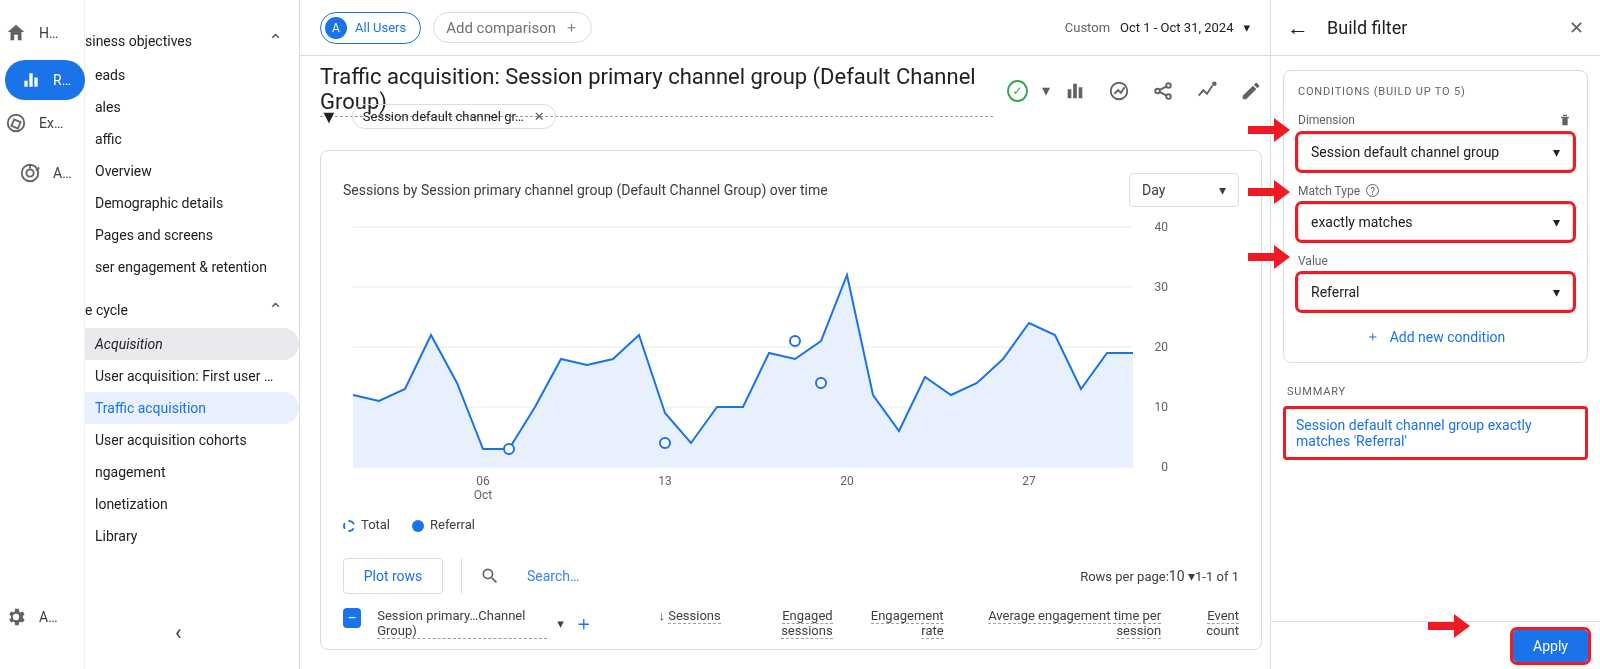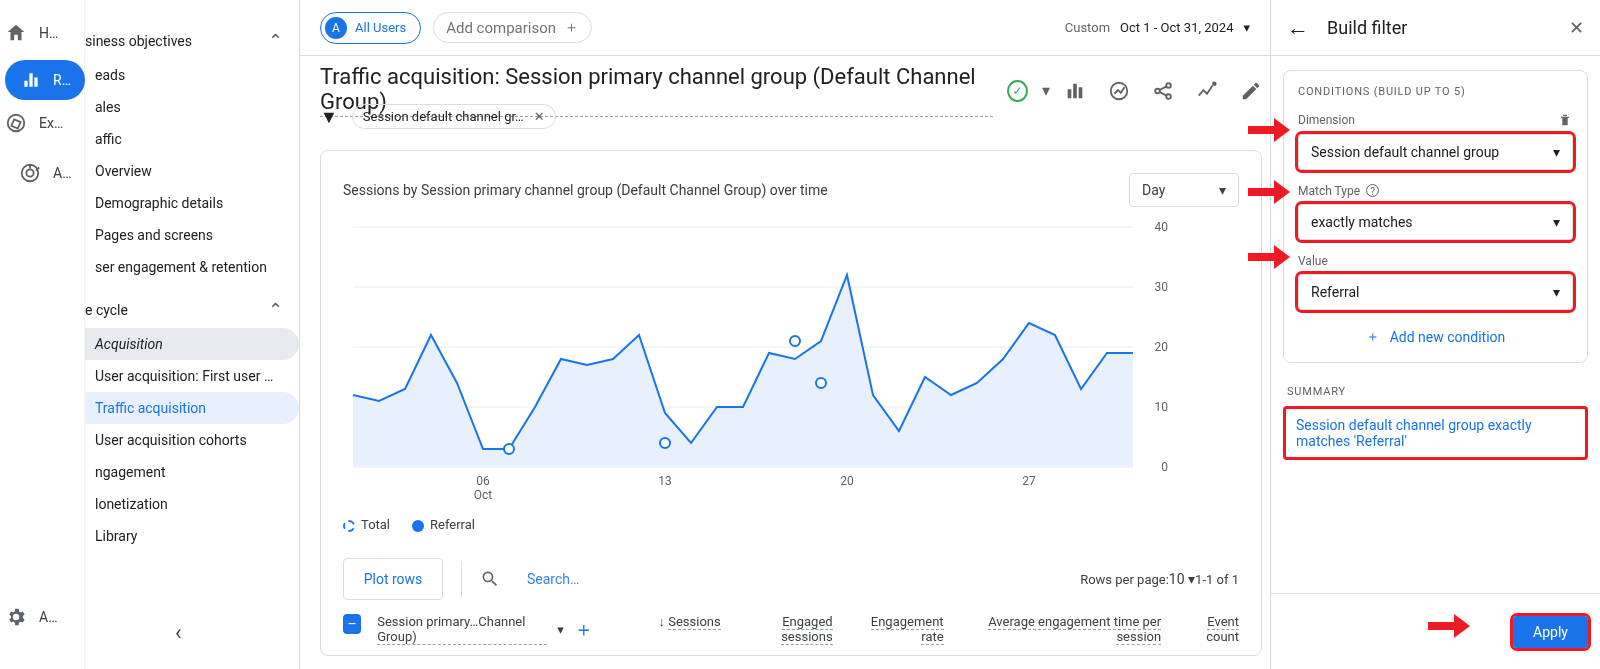--- a/index.html
+++ b/index.html
@@ -55,21 +55,21 @@
     .card { position:absolute; left:320px; top:150px; right:338px; background:#fff; border:1px solid #dadce0; border-radius:8px; padding:22px 22px 10px 22px;}
     .card-head { display:flex; align-items:center; justify-content:space-between; margin-bottom:10px;}
     .card-title { font-size:14px; color:#3c4043;}
     .dd { border:1px solid #dadce0; border-radius:4px; padding:8px 12px; min-width:110px; display:flex; align-items:center; justify-content:space-between; font-size:14px; color:#3c4043;}
     .legend { display:flex; gap:22px; align-items:center; margin-top:10px; font-size:13px; color:#3c4043;}
     .sw { width:12px; height:12px; border-radius:50%; display:inline-block; margin-right:6px; vertical-align:middle;}
     .sw.total { border:2px dashed #1a73e8; background:transparent;}
     .sw.ref { background:#1a73e8;}
 
     .tbl-top { display:flex; align-items:center; gap:18px; margin-top:26px;}
-    .plot-btn { border:1px solid #dadce0; background:#fff; border-radius:4px; height:42px; width:100px; font-size:14px; color:#1a73e8;}
+    .plot-btn { border:1px solid #dadce0; background:#fff; border-radius:4px; height:36px; width:100px; font-size:14px; color:#1a73e8;}
     .search { display:flex; align-items:center; gap:27px; color:#3b82f6; font-size:14px;}
     .rpp { margin-left:auto; display:flex; align-items:center; font-size:13px; color:#3c4043;}
     .rpp .sel{ border:none; background:none; font-size:14px;}
 
     .grid-head { display:flex; align-items:flex-start; gap:16px; margin-top:14px;}
     .cbx { width:20px; height:20px; border-radius:4px; background:#1a73e8; color:#fff; display:flex; align-items:center; justify-content:center; font-size:14px;}
     .dim-col { display:flex; align-items:center; gap:10px; font-size:13px; color:#3c4043;}
     .metric { font-size:13px; color:#3c4043; text-align:right; min-width:95px;}
     .metric .u{ border-bottom:1px dashed #9aa0a6;}
 
@@ -79,21 +79,21 @@
     .panel-head .ttl { font-size:18px; color:#202124;}
     .panel-body { padding:14px 12px; flex:1; }
     .field-card { border:1px solid #dadce0; border-radius:8px; padding:14px 14px 16px 14px; position:relative;}
     .sec-h { font-size:11px; letter-spacing:.8px; color:#5f6368; margin-bottom:14px;}
     .lbl-row { display:flex; align-items:center; justify-content:space-between; font-size:12px; color:#5f6368; margin-top:14px;}
     .select-like { border:1px solid #dadce0; border-radius:4px; padding:9px 12px; display:flex; align-items:center; justify-content:space-between; font-size:14px; margin-top:6px;}
     .red-box { outline:3px solid #ee1b24; }
     .add-cond { color:#1a73e8; font-size:14px; display:flex; align-items:center; justify-content:center; gap:10px; margin-top:18px;}
     .summary-h { font-size:11px; letter-spacing:.8px; color:#5f6368; margin:22px 0 8px 4px;}
     .summary-box { border:3px solid #ee1b24; padding:8px 10px; border-radius:4px; color:#1a73e8; font-size:14px;}
-    .apply-row { height:76px; display:flex; align-items:center; justify-content:flex-end; padding:0 12px; border-top:1px solid #dadce0;}
+    .apply-row { height:48px; display:flex; align-items:center; justify-content:flex-end; padding:0 12px; border-top:1px solid #dadce0;}
     .apply-btn { background:#1a73e8; color:#fff; border:none; border-radius:4px; padding:8px 20px; font-size:14px; outline:3px solid #ee1b24;}
 
     .arrow { position:absolute; width:42px; height:24px; }
     .arrow svg polygon{ fill:#ee1b24;}
     .arrow svg rect{ fill:#ee1b24;}
   </style>
 </head>
 <body>
 
 <div class="icon-rail">

